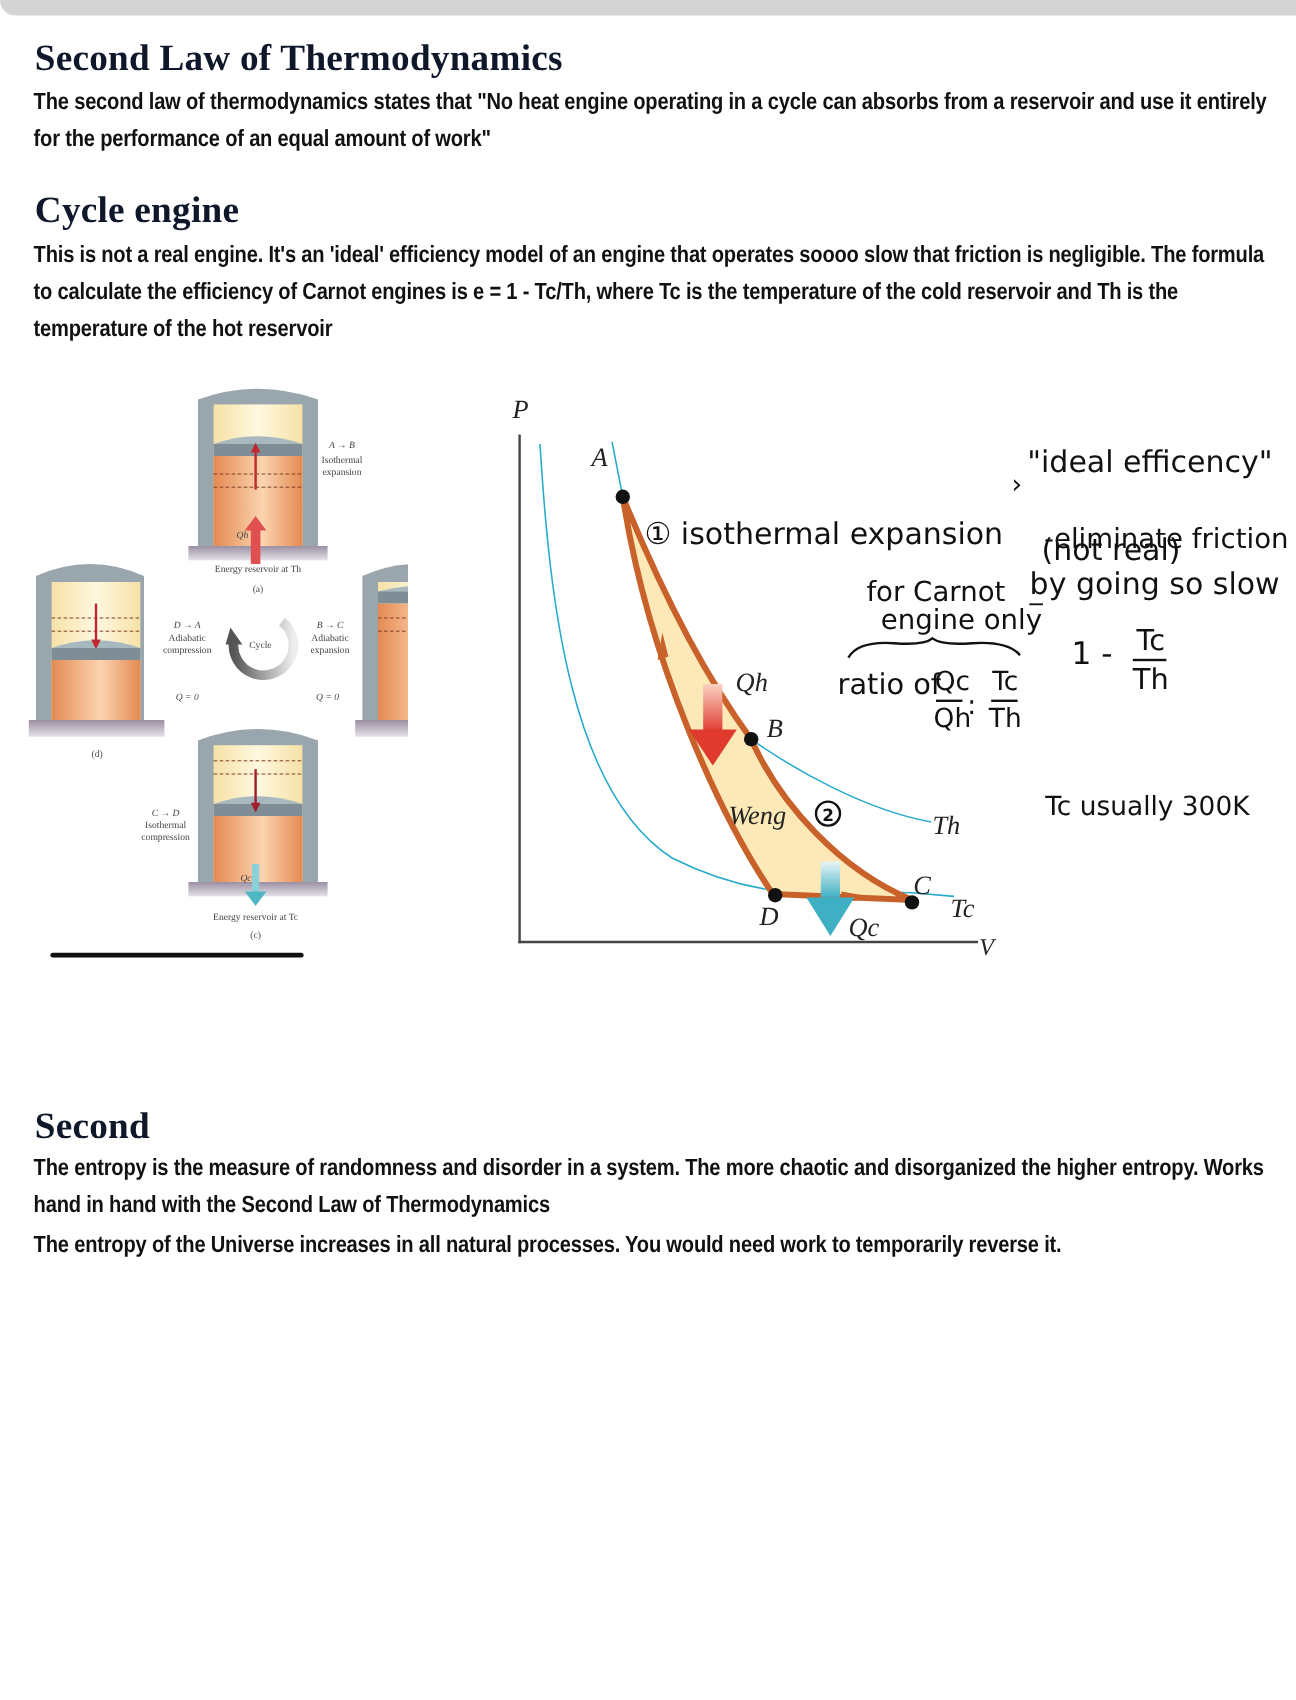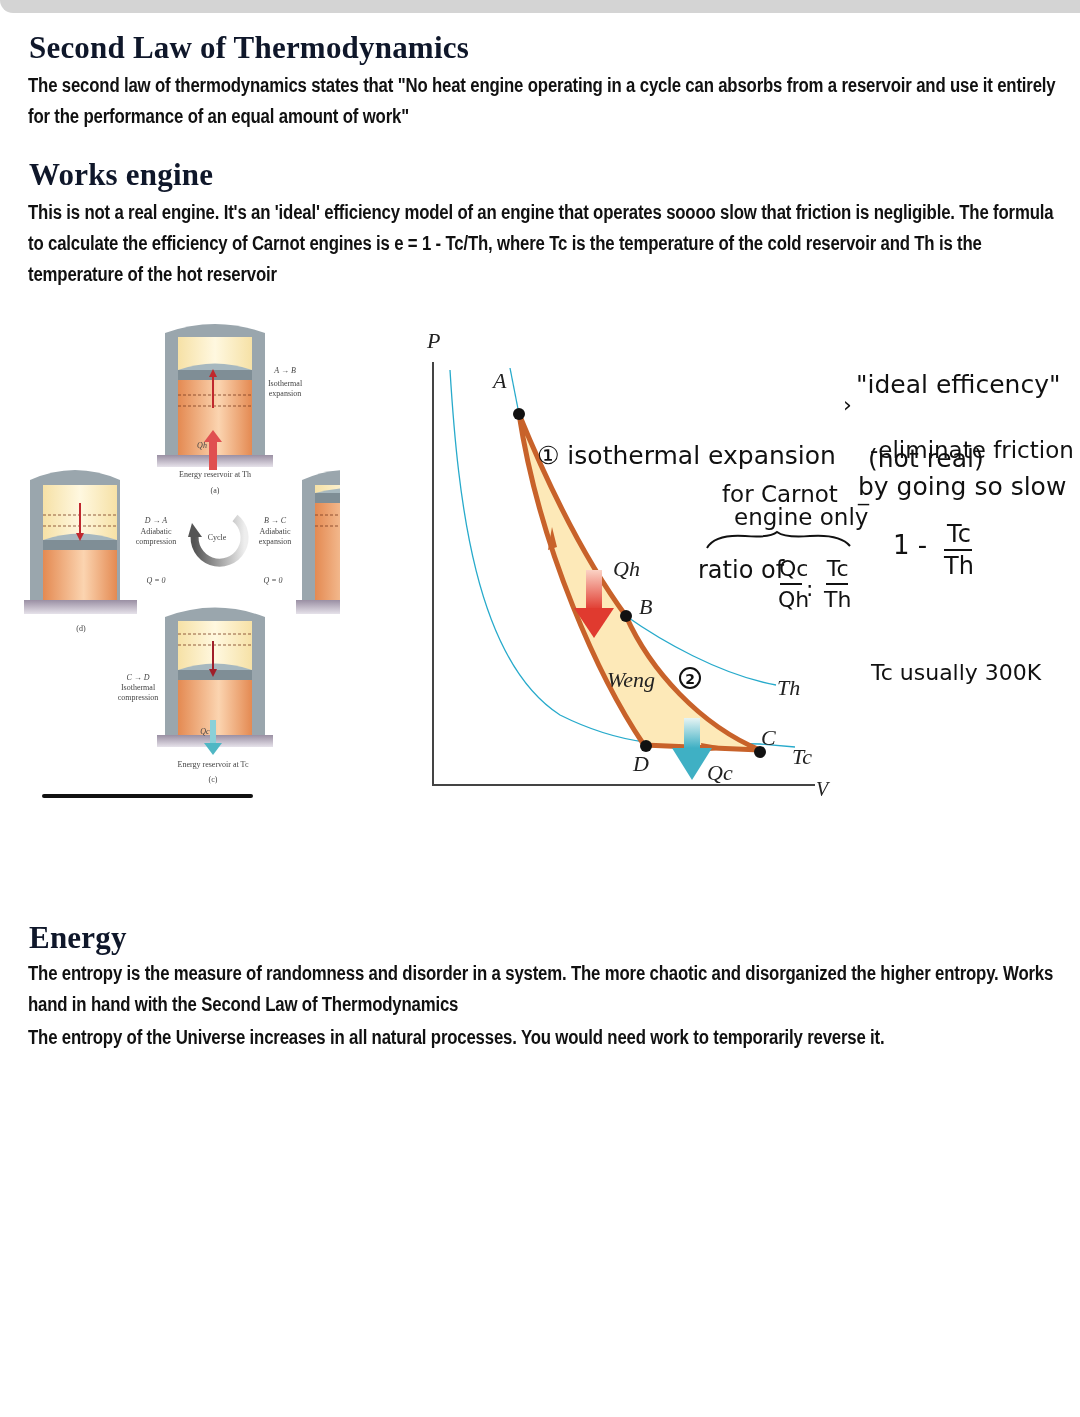--- a/index.html
+++ b/index.html
@@ -12,21 +12,21 @@
   .divider{position:absolute;left:42px;top:794px;width:211px;height:4px;background:#111;border-radius:2px;}
 </style>
 </head>
 <body>
 
 <div class="topbar"></div>
 
 <h1 class="h" style="top:30px;">Second Law of Thermodynamics</h1>
 <div class="p" style="top:70px;">The second law of thermodynamics states that "No heat engine operating in a cycle can absorbs from a reservoir and use it entirely for the performance of an equal amount of work"</div>
 
-<h1 class="h" style="top:157px;">Works engine</h1>
+<h1 class="h" style="top:157px;">Cycle engine</h1>
 <div class="p" style="top:197px;">This is not a real engine. It's an 'ideal' efficiency model of an engine that operates soooo slow that friction is negligible. The formula to calculate the efficiency of Carnot engines is e = 1 - Tc/Th, where Tc is the temperature of the cold reservoir and Th is the temperature of the hot reservoir</div>
 
 <svg style="position:absolute;left:20px;top:315px;" width="320" height="480" viewBox="0 0 320 480">
   <defs>
     <linearGradient id="gas" x1="0" x2="1">
       <stop offset="0" stop-color="#e48a52"></stop>
         <stop offset="0.55" stop-color="#fbd4b0"></stop>
         <stop offset="1" stop-color="#e48a52"></stop>
     </linearGradient>
     <linearGradient id="air" x1="0" x2="1">
@@ -177,21 +177,21 @@
     <text x="193" y="256">Qh</text>
     <text x="287" y="460">Qc</text>
     <text x="187" y="367">Weng</text>
     <text x="357" y="375">Th</text>
     <text x="372" y="444">Tc</text>
   </g>
   <circle cx="270" cy="358" r="10" fill="none" stroke="#111" stroke-width="2"></circle>
   <text x="270" y="364" text-anchor="middle" font-family="DejaVu Sans, sans-serif" font-weight="bold" font-size="14" fill="#111">2</text>
 </svg>
 
-<div class="hand" style="left:537px;top:441px;font-size:25px;">① isothermal expansion</div>
+<div class="hand" style="left:537px;top:430px;font-size:25px;">① isothermal expansion</div>
 <div class="hand" style="left:722px;top:481px;font-size:23px;">for Carnot</div>
 <div class="hand" style="left:734px;top:504px;font-size:23px;">engine only</div>
 <svg style="position:absolute;left:705px;top:530px;" width="150" height="20">
   <path d="M2 18 Q10 4 40 6 Q65 8 72 2 Q80 8 105 6 Q135 4 145 16" fill="none" stroke="#111" stroke-width="2"></path>
 </svg>
 <div class="hand" style="left:698px;top:556px;font-size:24px;">ratio of</div>
 <div class="hand" style="left:778px;top:556px;font-size:22px;text-align:center;">
   <div>Qc</div>
   <div style="border-top:2px solid #111;width:22px;margin:2px auto 2px 2px;"></div>
   <div>Qh</div>
@@ -210,15 +210,15 @@
 <div class="hand" style="left:858px;top:472px;font-size:25px;">by going so slow</div>
 <div class="hand" style="left:858px;top:480px;font-size:22px;">_</div>
 <div class="hand" style="left:893px;top:530px;font-size:26px;">1 -</div>
 <div class="hand" style="left:944px;top:520px;font-size:24px;text-align:center;">
   <div>Tc</div>
   <div style="border-top:2px solid #111;width:28px;margin:1px auto 1px 0;"></div>
   <div>Th</div>
 </div>
 <div class="hand" style="left:871px;top:660px;font-size:22px;text-align:right;">Tc usually 300K</div>
 
-<h1 class="h" style="top:920px;">Energy</h1>
+<h1 class="h" style="top:920px;">Second</h1>
 <div class="p" style="top:958px;">The entropy is the measure of randomness and disorder in a system. The more chaotic and disorganized the higher entropy. Works hand in hand with the Second Law of Thermodynamics</div>
 <div class="p" style="top:1022px;">The entropy of the Universe increases in all natural processes. You would need work to temporarily reverse it.</div>
 
 </body></html>

